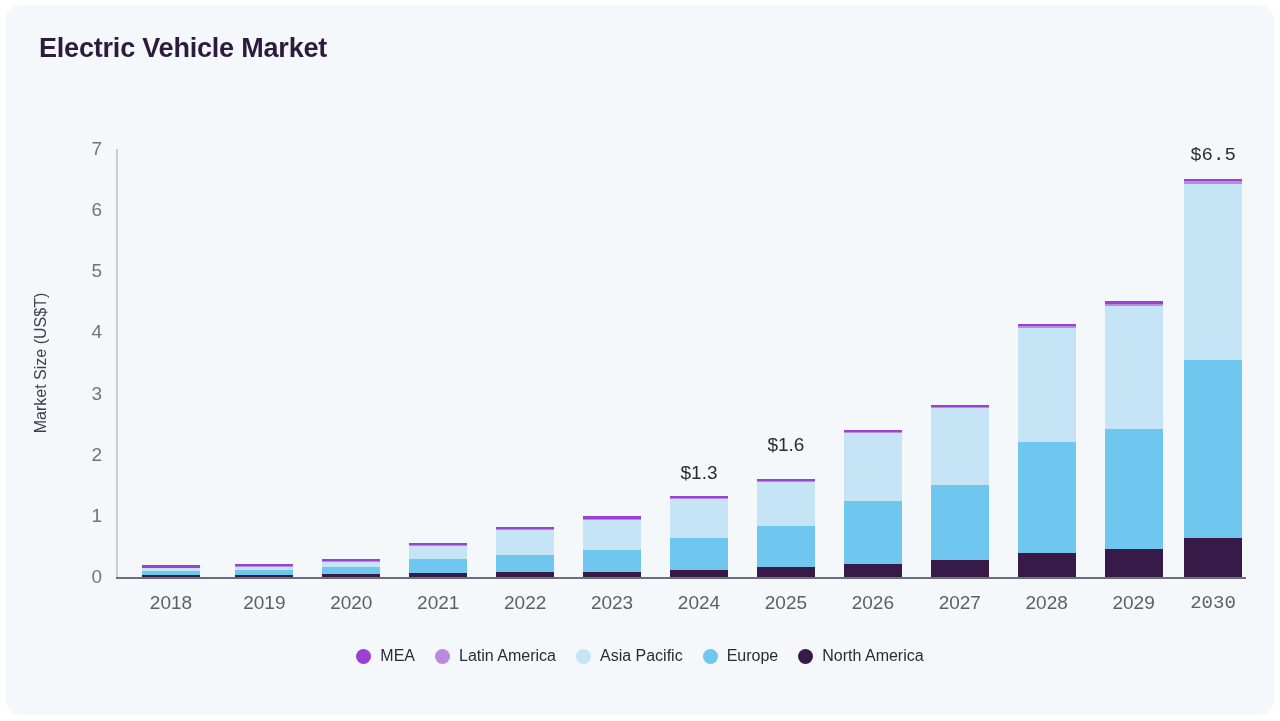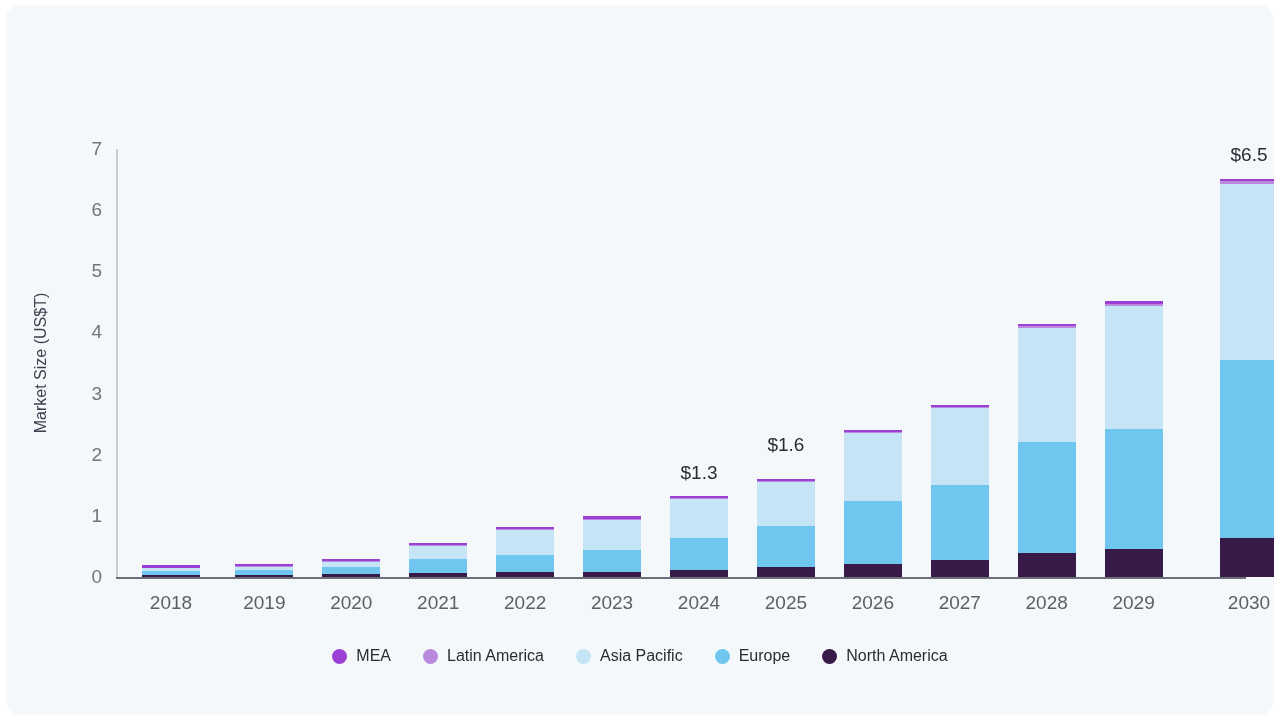--- a/index.html
+++ b/index.html
@@ -100,31 +100,32 @@
   }
   .xtick {
     position: absolute; left: 50%; transform: translateX(-50%);
     top: 443px;
     font-size: 19px; color: #5c6066; white-space: nowrap;
   }
   
   #legend {
     position: absolute; left: 0; right: 0; top: 642px;
     display: flex; justify-content: center; align-items: center;
-    gap: 32px;
+    gap: 20px;
   }
   .legend-item { display: flex; align-items: center; gap: 9px; }
   .legend-dot { width: 15px; height: 15px; border-radius: 50%; }
   .legend-label { font-size: 16px; color: #2b2b35; }
 </style>
 </head>
 <body>
 
 <div id="card">
 
+  <div id="title">Electric Vehicle Market</div>
 
 
   <div id="plot">
     <div id="axis-line"></div>
     <div id="baseline"></div>
     <div id="ylabel">Market Size (US$T)</div>
     <div id="yticks">
         <div class="ytick" style="top: 428px;">0</div>
         <div class="ytick" style="top: 366.857px;">1</div>
         <div class="ytick" style="top: 305.714px;">2</div>
@@ -226,21 +227,21 @@
           <div class="xtick">2028</div>
         </div>
         <div class="bar-group" style="left: 988.615px; width: 58px; height: 428px;">
           <div class="seg seg-na" style="height: 28.1257px; bottom: 0px; background: rgb(55, 26, 71);"></div>
           <div class="seg seg-eu" style="height: 119.84px; bottom: 28.1257px; background: rgb(111, 198, 238);"></div>
           <div class="seg seg-ap" style="height: 123.509px; bottom: 147.966px; background: rgb(197, 229, 247);"></div>
           <div class="seg seg-la" style="height: 2.5px; bottom: 271.474px; background: rgb(185, 138, 222);"></div>
           <div class="seg seg-mea" style="height: 2.5px; bottom: 273.309px; background: rgb(156, 63, 212);"></div>
           <div class="xtick">2029</div>
         </div>
-        <div class="bar-group" style="left: 1104px; width: 58px; height: 428px;">
+        <div class="bar-group" style="left: 1068px; width: 58px; height: 428px; font-family: Liberation Mono, monospace;">
           <div class="seg seg-na" style="height: 38.52px; bottom: 0px; background: rgb(55, 26, 71);"></div>
           <div class="seg seg-eu" style="height: 178.537px; bottom: 38.52px; background: rgb(111, 198, 238);"></div>
           <div class="seg seg-ap" style="height: 176.091px; bottom: 217.057px; background: rgb(197, 229, 247);"></div>
           <div class="seg seg-la" style="height: 2.5px; bottom: 393.149px; background: rgb(185, 138, 222);"></div>
           <div class="seg seg-mea" style="height: 2.5px; bottom: 395.594px; background: rgb(156, 63, 212);"></div>
           <div class="bar-label" style="bottom: 411.429px;">$6.5</div>
           <div class="xtick">2030</div>
         </div>
       </div>
   </div>

